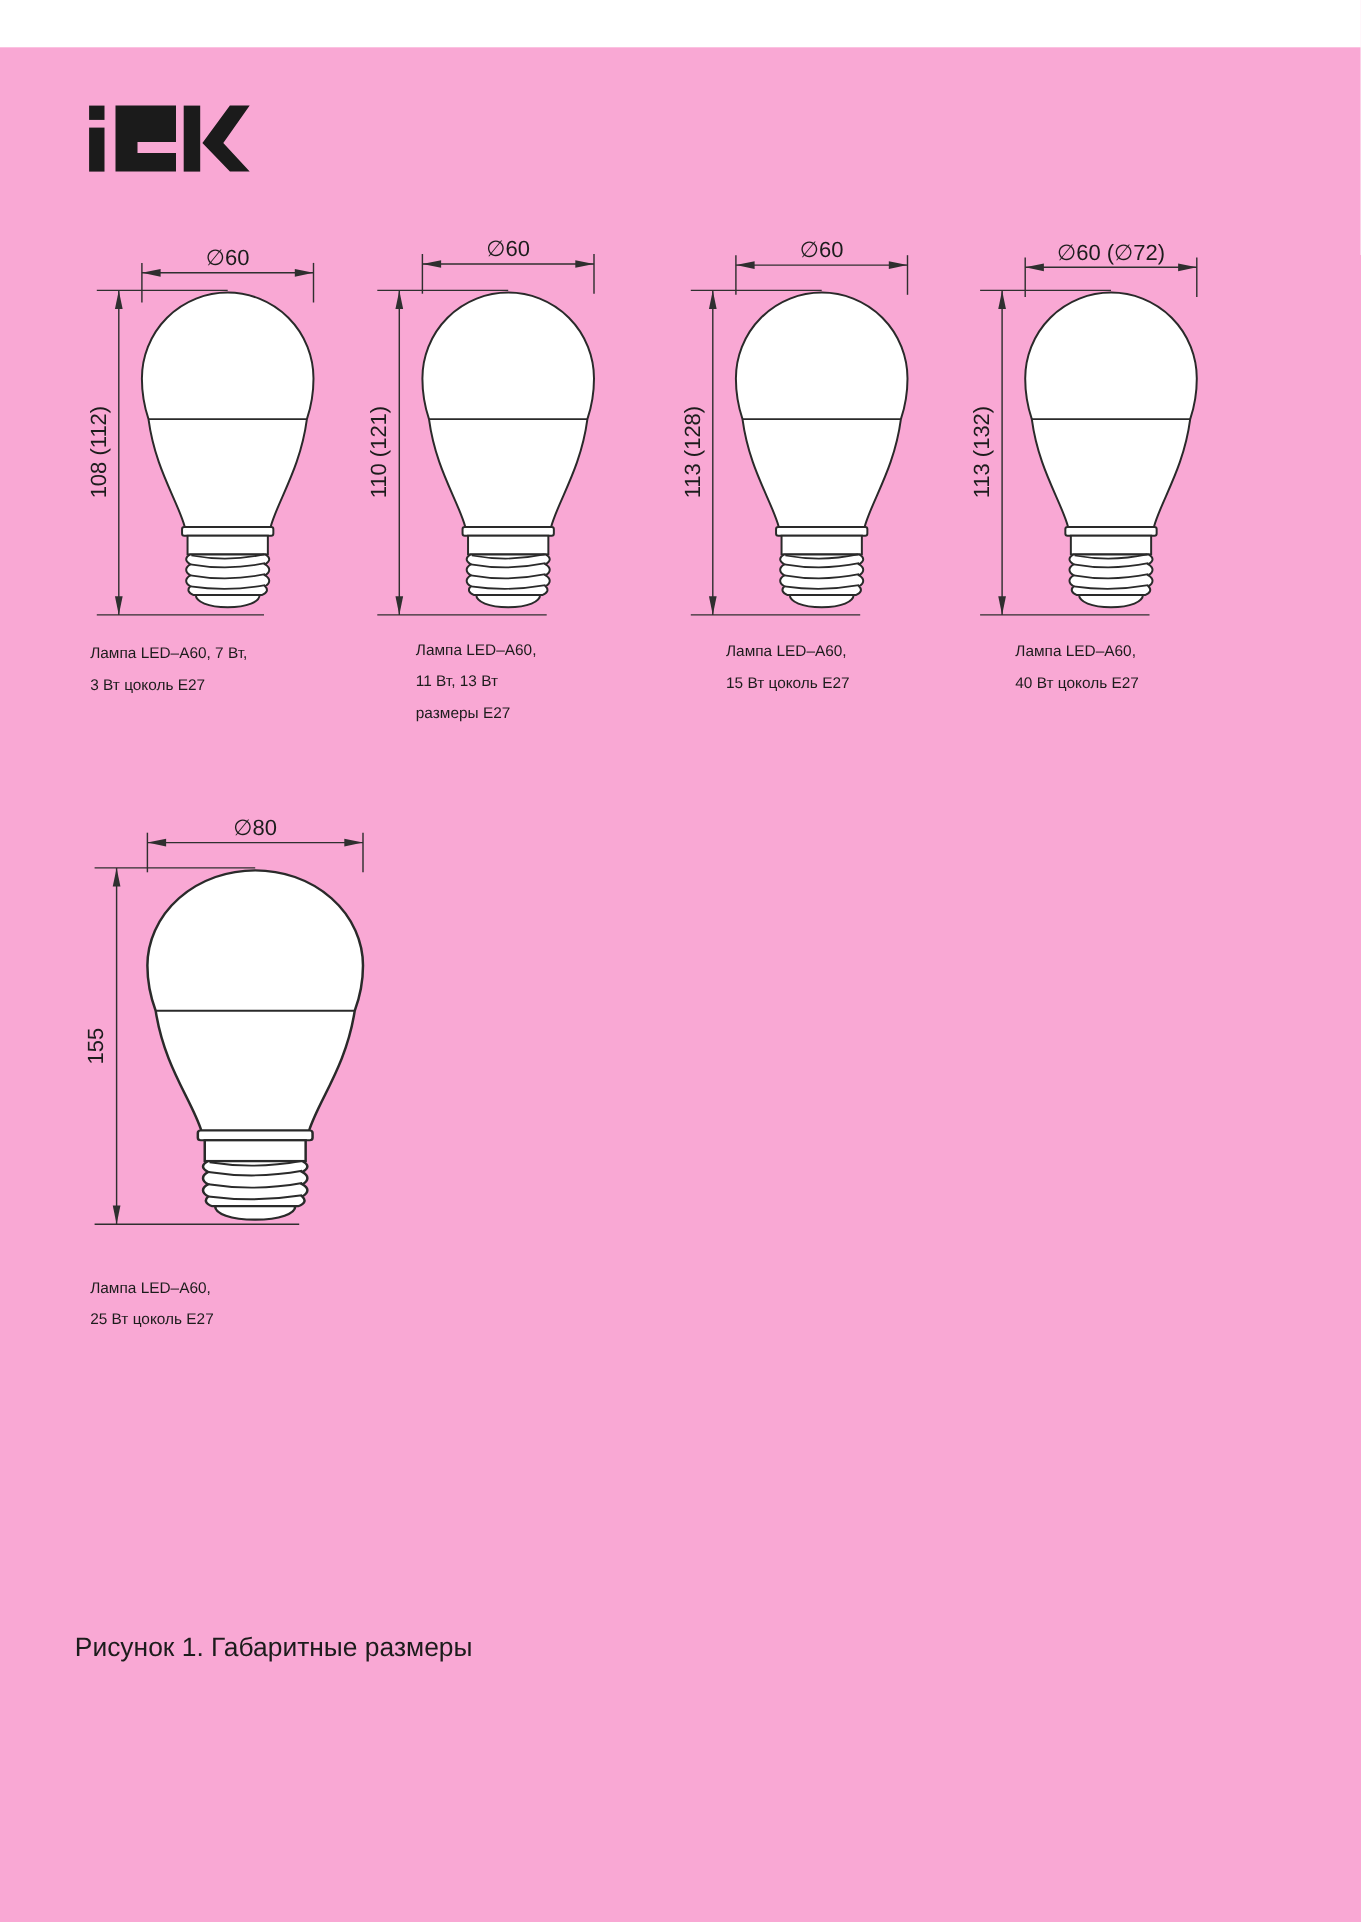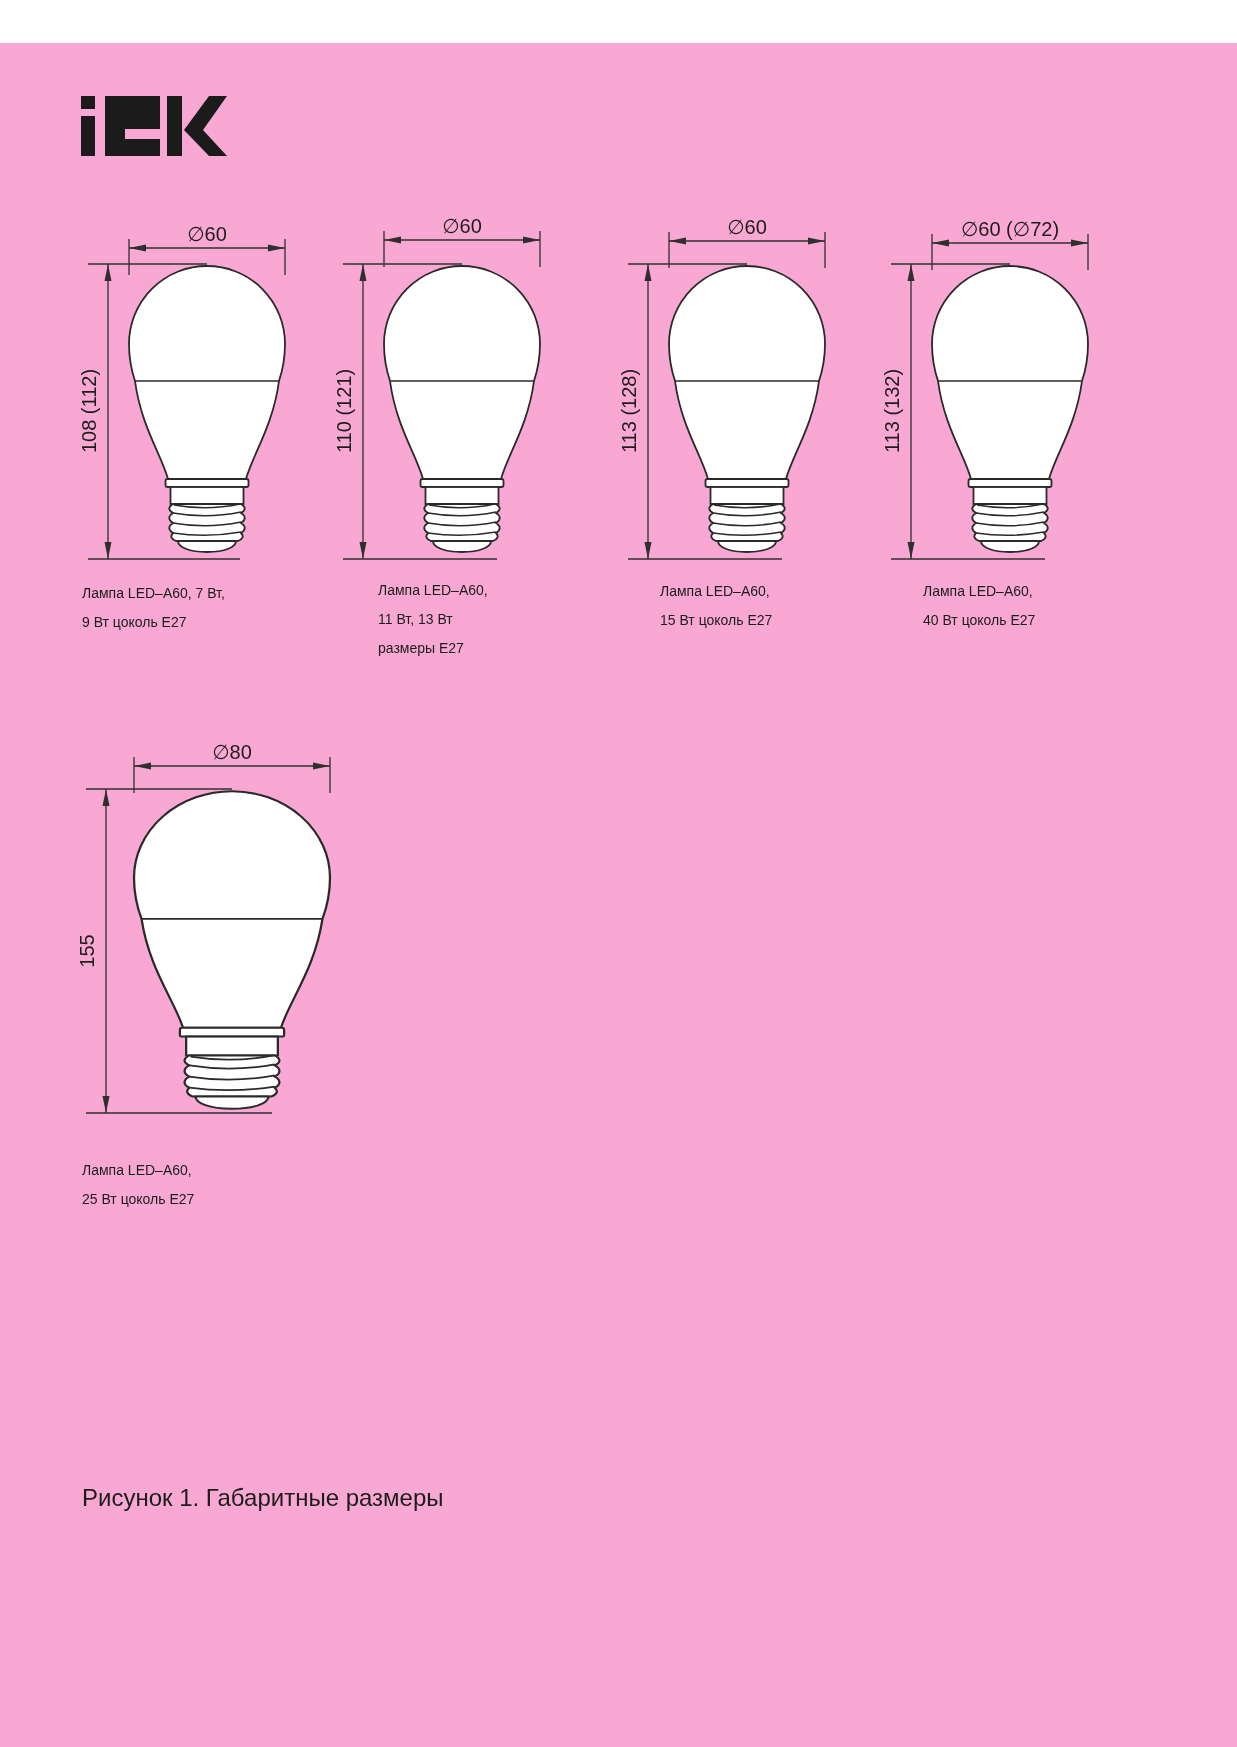--- a/index.html
+++ b/index.html
@@ -1,21 +1,21 @@
 <!DOCTYPE html>
 <html><head>
 <meta charset="utf-8">
 <style>
   html,body{margin:0;padding:0;background:#ffffff;}
   .page{position:relative;width:1237px;height:1747px;background:#f9a8d4;overflow:hidden;
         font-family:"Liberation Sans",sans-serif;color:#1c1c1c;margin-top:43px;}
   .abs{position:absolute;}
   svg text{font-family:"Liberation Sans",sans-serif;font-size:20px;fill:#1c1c1c;}
   .caption{position:absolute;font-size:14px;line-height:29px;color:#1c1c1c;white-space:nowrap;}
-  .fig-caption{position:absolute;left:82px;top:1441px;font-size:24px;color:#1c1c1c;white-space:nowrap;}
+  .fig-caption{position:absolute;left:68px;top:1441px;font-size:24px;color:#1c1c1c;white-space:nowrap;}
   .dim{stroke:#2f2f2f;stroke-width:1.3;fill:none;}
   .arrow{fill:#2f2f2f;stroke:none;}
   .draw{stroke:#2a2a2a;stroke-width:1.8;fill:#ffffff;}
   .drawline{stroke:#2a2a2a;stroke-width:1.6;fill:none;}
 </style>
 </head>
 <body>
 
 <div class="page">
 
@@ -133,21 +133,21 @@
       <line class="dim" x1="106" y1="746" x2="106" y2="1070"></line>
       <polygon class="arrow" points="106,746 102.5,763 109.5,763"></polygon>
       <polygon class="arrow" points="106,1070 102.5,1053 109.5,1053"></polygon>
       <line class="dim" x1="86" y1="1070" x2="272" y2="1070"></line>
       <text transform="translate(94,908) rotate(-90)" text-anchor="middle">155</text>
     </g>
   </svg>
 
   <div class="caption" style="left:82px;top:536px">
     <div>Лампа LED–A60, 7 Вт,</div>
-    <div>9 Вт цоколь E27</div>
+    <div>3 Вт цоколь E27</div>
   </div>
 
   <div class="caption" style="left:378px;top:533px">
     <div>Лампа LED–A60,</div>
     <div>11 Вт, 13 Вт</div>
     <div>размеры E27</div>
   </div>
 
   <div class="caption" style="left:660px;top:534px">
     <div>Лампа LED–A60,</div>

